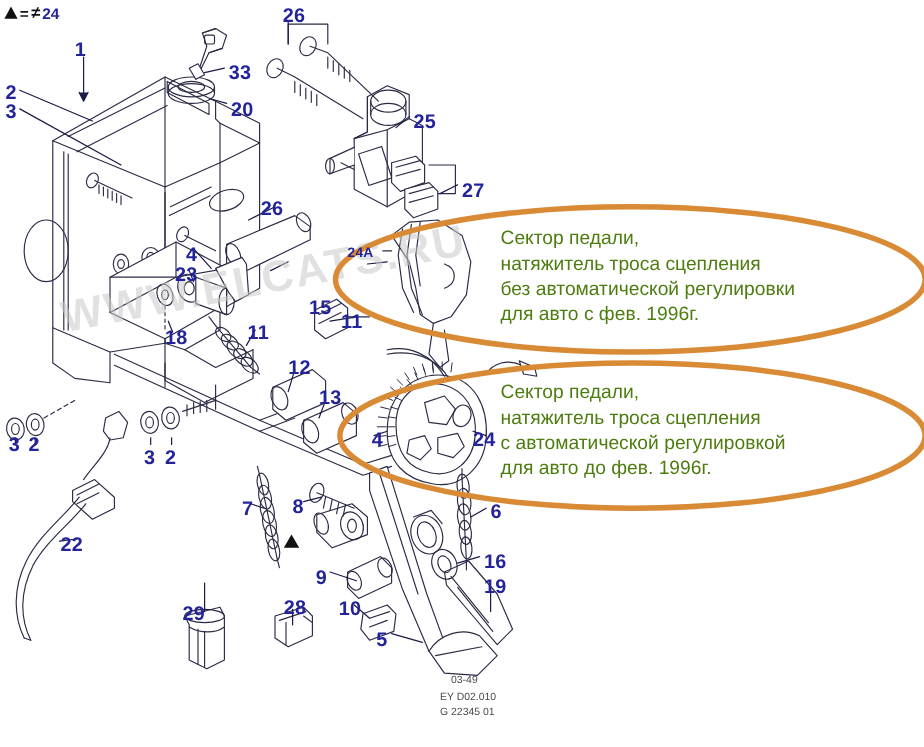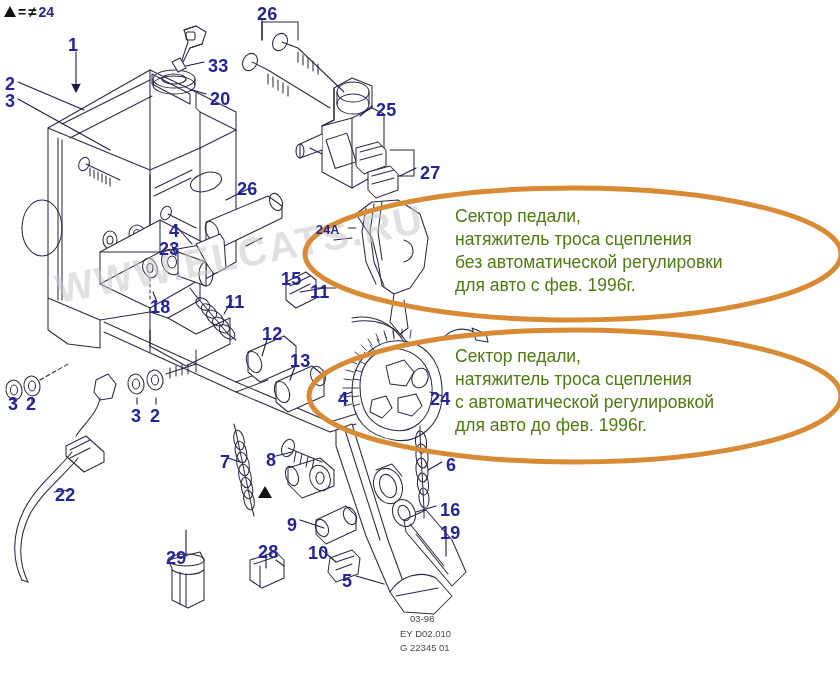--- a/index.html
+++ b/index.html
@@ -411,18 +411,18 @@
       <div class="lbl" style="left: 308px; top: 544px;">10</div>
       <div class="lbl" style="left: 342px; top: 572px;">5</div>
       <div class="lbl" style="left: 446px; top: 456px;">6</div>
       <div class="lbl" style="left: 440px; top: 501px;">16</div>
       <div class="lbl" style="left: 440px; top: 524px;">19</div>
       <div class="lbl" style="left: 166px; top: 519px; margin-top: 30px;">29</div>
       <div class="lbl" style="left: 258px; top: 543px;">28</div>
     </div>
 
   <div id="codes">
-    <div class="c1">03-98</div>
+    <div class="c1">03-49</div>
     <div>EY D02.010</div>
     <div>G 22345 01</div>
   </div>
 
 </div>
 
 </body></html>

